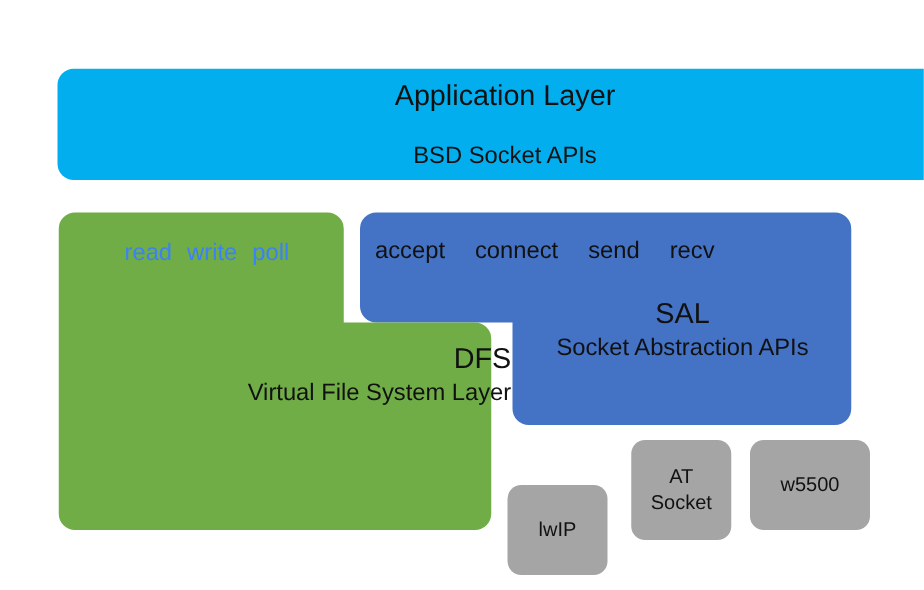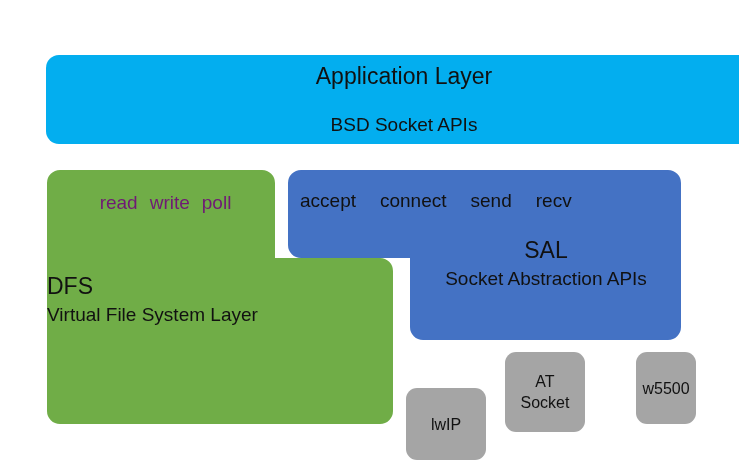--- a/index.html
+++ b/index.html
@@ -61,31 +61,31 @@
 
   
   .dfs-ops {
     position: absolute;
     left: 58px;
     top: 190px;
     width: 215px;
     text-align: center;
     font-size: 19px;
     line-height: 26px;
-    color: #701a75;
+    color: #3b82f6;
     white-space: nowrap;
   }
   .dfs-ops span { margin: 0 6px; }
 
   .dfs-title-wrap {
     position: absolute;
-    left: 47px;
+    left: 63px;
     top: 272px;
     width: 346px;
-    text-align: left;
+    text-align: right;
   }
   .dfs-title {
     font-size: 23px;
     line-height: 29px;
     color: #111111;
     white-space: nowrap;
   }
   .dfs-sub {
     font-size: 19px;
     line-height: 27px;
@@ -134,21 +134,21 @@
     display: flex;
     align-items: center;
     justify-content: center;
     text-align: center;
     font-size: 16px;
     line-height: 21px;
     color: #111111;
   }
   #driver-0 { left: 406px; top: 352px; width: 80px; height: 72px; margin-top: 36px; }
   #driver-1 { left: 505px; top: 352px; width: 80px; height: 80px; }
-  #driver-2 { left: 600px; top: 352px; width: 60px; height: 72px; margin-left: 36px; }
+  #driver-2 { left: 600px; top: 352px; width: 96px; height: 72px; }
   .driver-label { white-space: pre-line; }
 </style>
 </head>
 <body>
 
 <div class="canvas">
 
   <div class="app-layer">
     <div class="app-title">Application Layer</div>
     <div class="app-sub">BSD Socket APIs</div>

